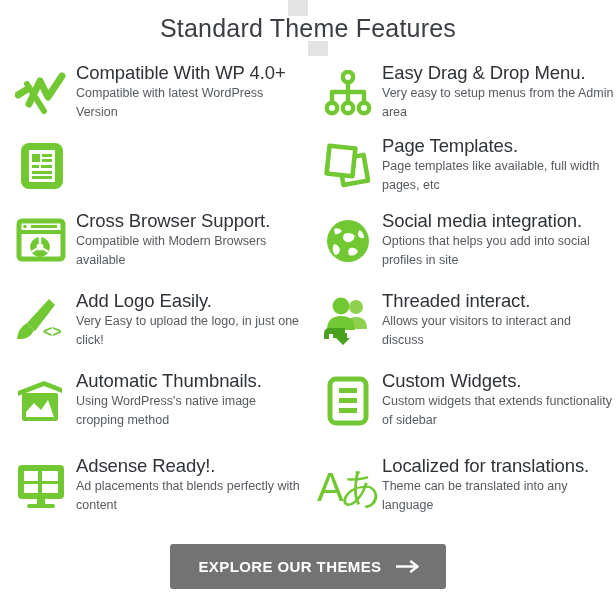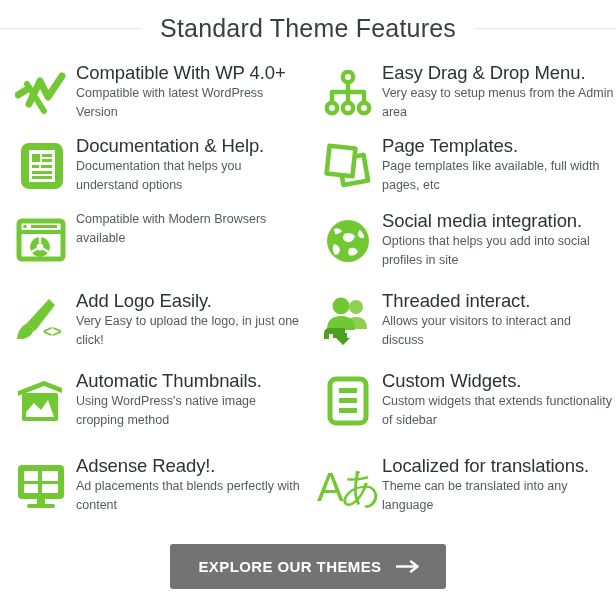--- a/index.html
+++ b/index.html
@@ -15,20 +15,21 @@
     position: relative;
   }
 
   
   .section-header {
     display: flex;
     align-items: center;
     height: 56px;
     padding: 0 0 0 0;
     box-sizing: border-box;
+    flex-direction: column;
   }
   .rule {
     flex: 1 1 auto;
     height: 1px;
     background: #e3e3e3;
     min-width: 20px;
   }
   .rule.left { margin-right: 20px; }
   .rule.right { margin-left: 20px; }
   .section-title {
@@ -170,24 +171,20 @@
         <rect x="10" y="9" width="26" height="32" fill="#ffffff"></rect>
         <rect x="13" y="13" width="8" height="8" fill="#72c832"></rect>
         <rect x="23" y="13" width="10" height="3" fill="#72c832"></rect>
         <rect x="23" y="18" width="10" height="3" fill="#72c832"></rect>
         <rect x="13" y="24" width="7" height="3" fill="#72c832"></rect>
         <rect x="22" y="24" width="11" height="3" fill="#72c832"></rect>
         <rect x="13" y="30" width="20" height="3" fill="#72c832"></rect>
         <rect x="13" y="35" width="20" height="3" fill="#72c832"></rect>
       </svg>
     </div>
-    <div class="txt">
-      <h3>Documentation &amp; Help.</h3>
-      <p>Documentation that helps you understand options</p>
-    </div>
   </div>
 
   <div class="feature r2">
     <div class="icon-wrap">
       <svg width="52" height="48" viewBox="0 0 52 48">
         <g fill="none" stroke="#72c832" stroke-width="4.6" stroke-linejoin="round">
           <rect x="19" y="15" width="25" height="26" transform="rotate(-10 31 28)"></rect>
           <rect x="6" y="5" width="26" height="28" transform="rotate(6 19 19)" fill="#ffffff"></rect>
         </g>
       </svg>
@@ -206,20 +203,21 @@
         <circle cx="9" cy="8.5" r="1.8" fill="#72c832"></circle>
         <rect x="15" y="7" width="26" height="3" fill="#72c832"></rect>
         <g transform="translate(24,29)">
           <circle cx="0" cy="0" r="10" fill="#72c832"></circle>
           <circle cx="0" cy="0" r="3.4" fill="#ffffff"></circle>
           <path d="M0 -10 L0 -3.5 M8.6 5 L3 1.8 M-8.6 5 L-3 1.8" stroke="#ffffff" stroke-width="2.4"></path>
         </g>
       </svg>
     </div>
     <div class="txt">
+      <h3>Cross Browser Support.</h3>
       <p>Compatible with Modern Browsers available</p>
     </div>
   </div>
 
   <div class="feature r3">
     <div class="icon-wrap">
       <svg width="48" height="48" viewBox="0 0 48 48">
         <circle cx="24" cy="24" r="21" fill="#72c832"></circle>
         <g fill="#ffffff">
           <path d="M10 12 q5 -2 8 2 q-3 4 -7 3 z"></path>

